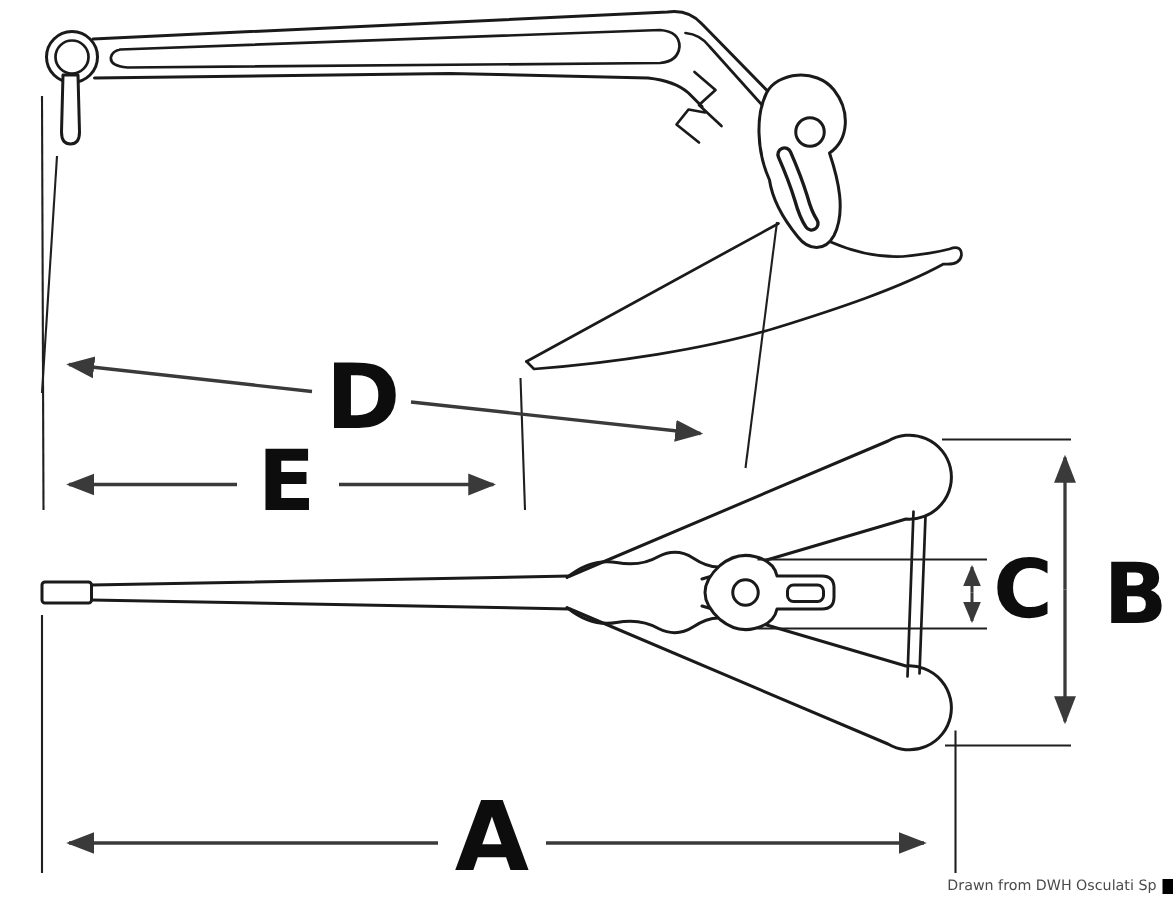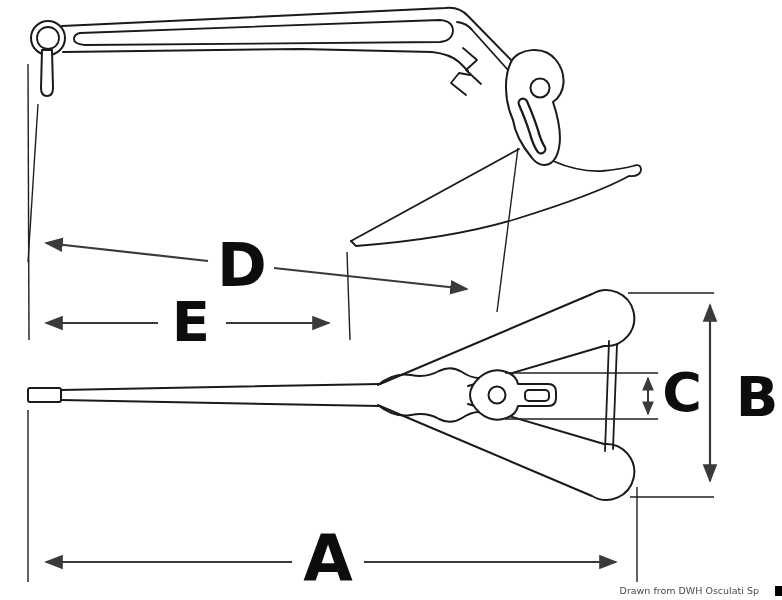--- a/index.html
+++ b/index.html
@@ -24,21 +24,21 @@
   .lbl-e{left:191px;top:322px;font-size:56px;}
   .lbl-a{left:328px;top:559px;font-size:64px;}
   .lbl-c{left:682px;top:393px;font-size:54px;}
   .lbl-b{left:757px;top:397px;font-size:56px;}
   .credit{
     position:absolute;
     right:-1px;top:585px;
     font-size:9.5px;
     color:#4a4a4a;
     white-space:nowrap;
-    display:flex;align-items:center;gap:16px;
+    display:flex;align-items:center;gap:4px;
   }
   .credit .logo-mark{
     display:inline-block;
     width:8px;height:10px;
     background:#000;
   }
 </style>
 </head>
 <body>
 

